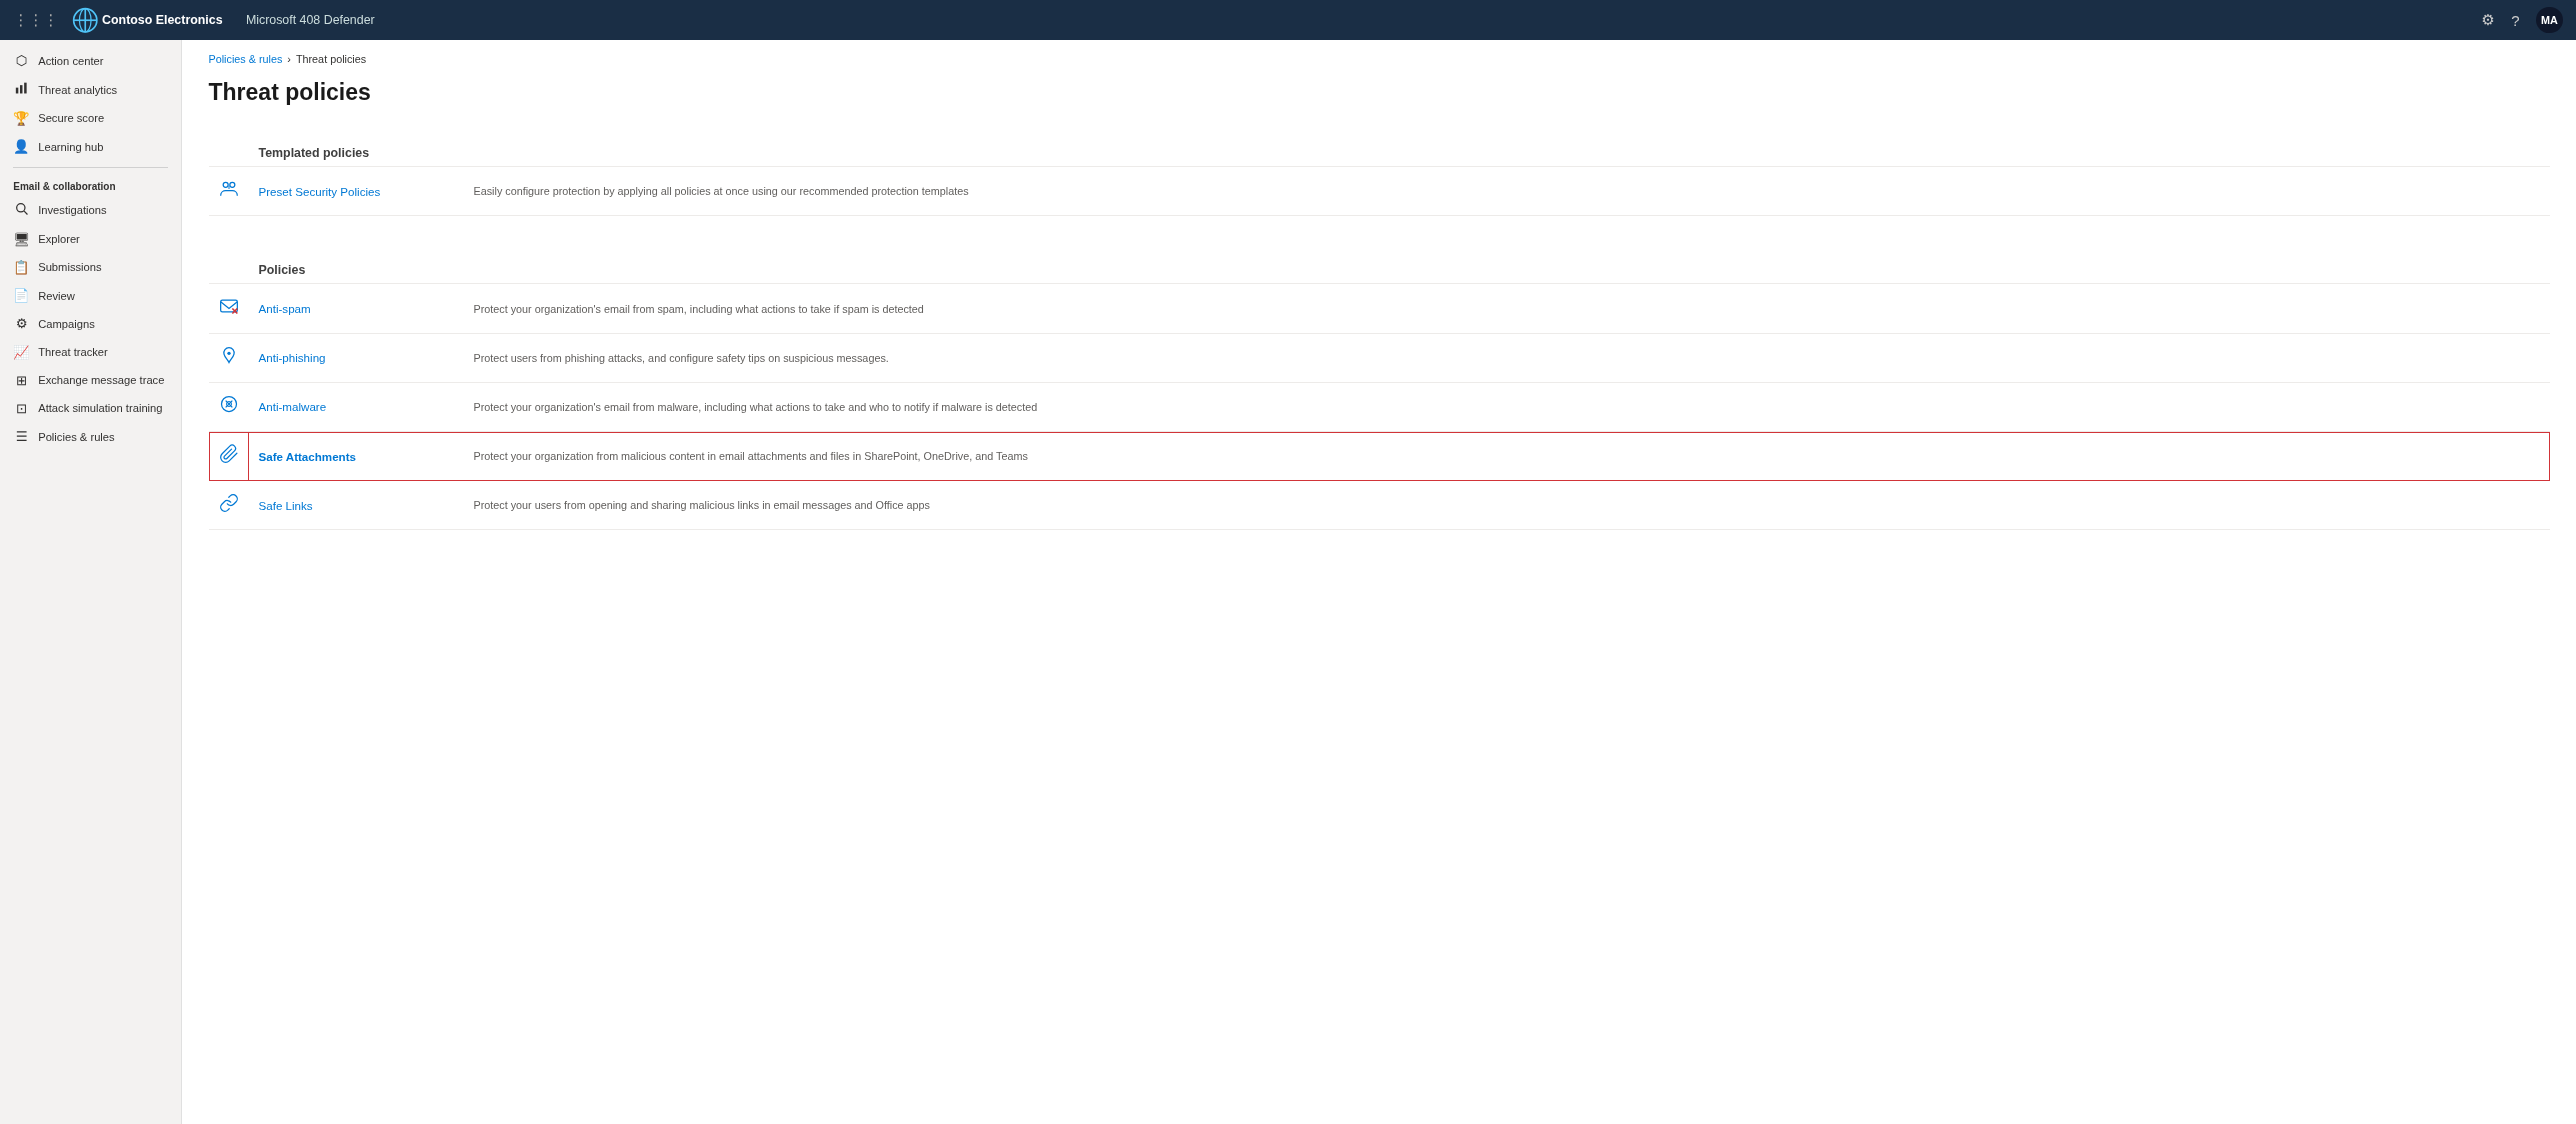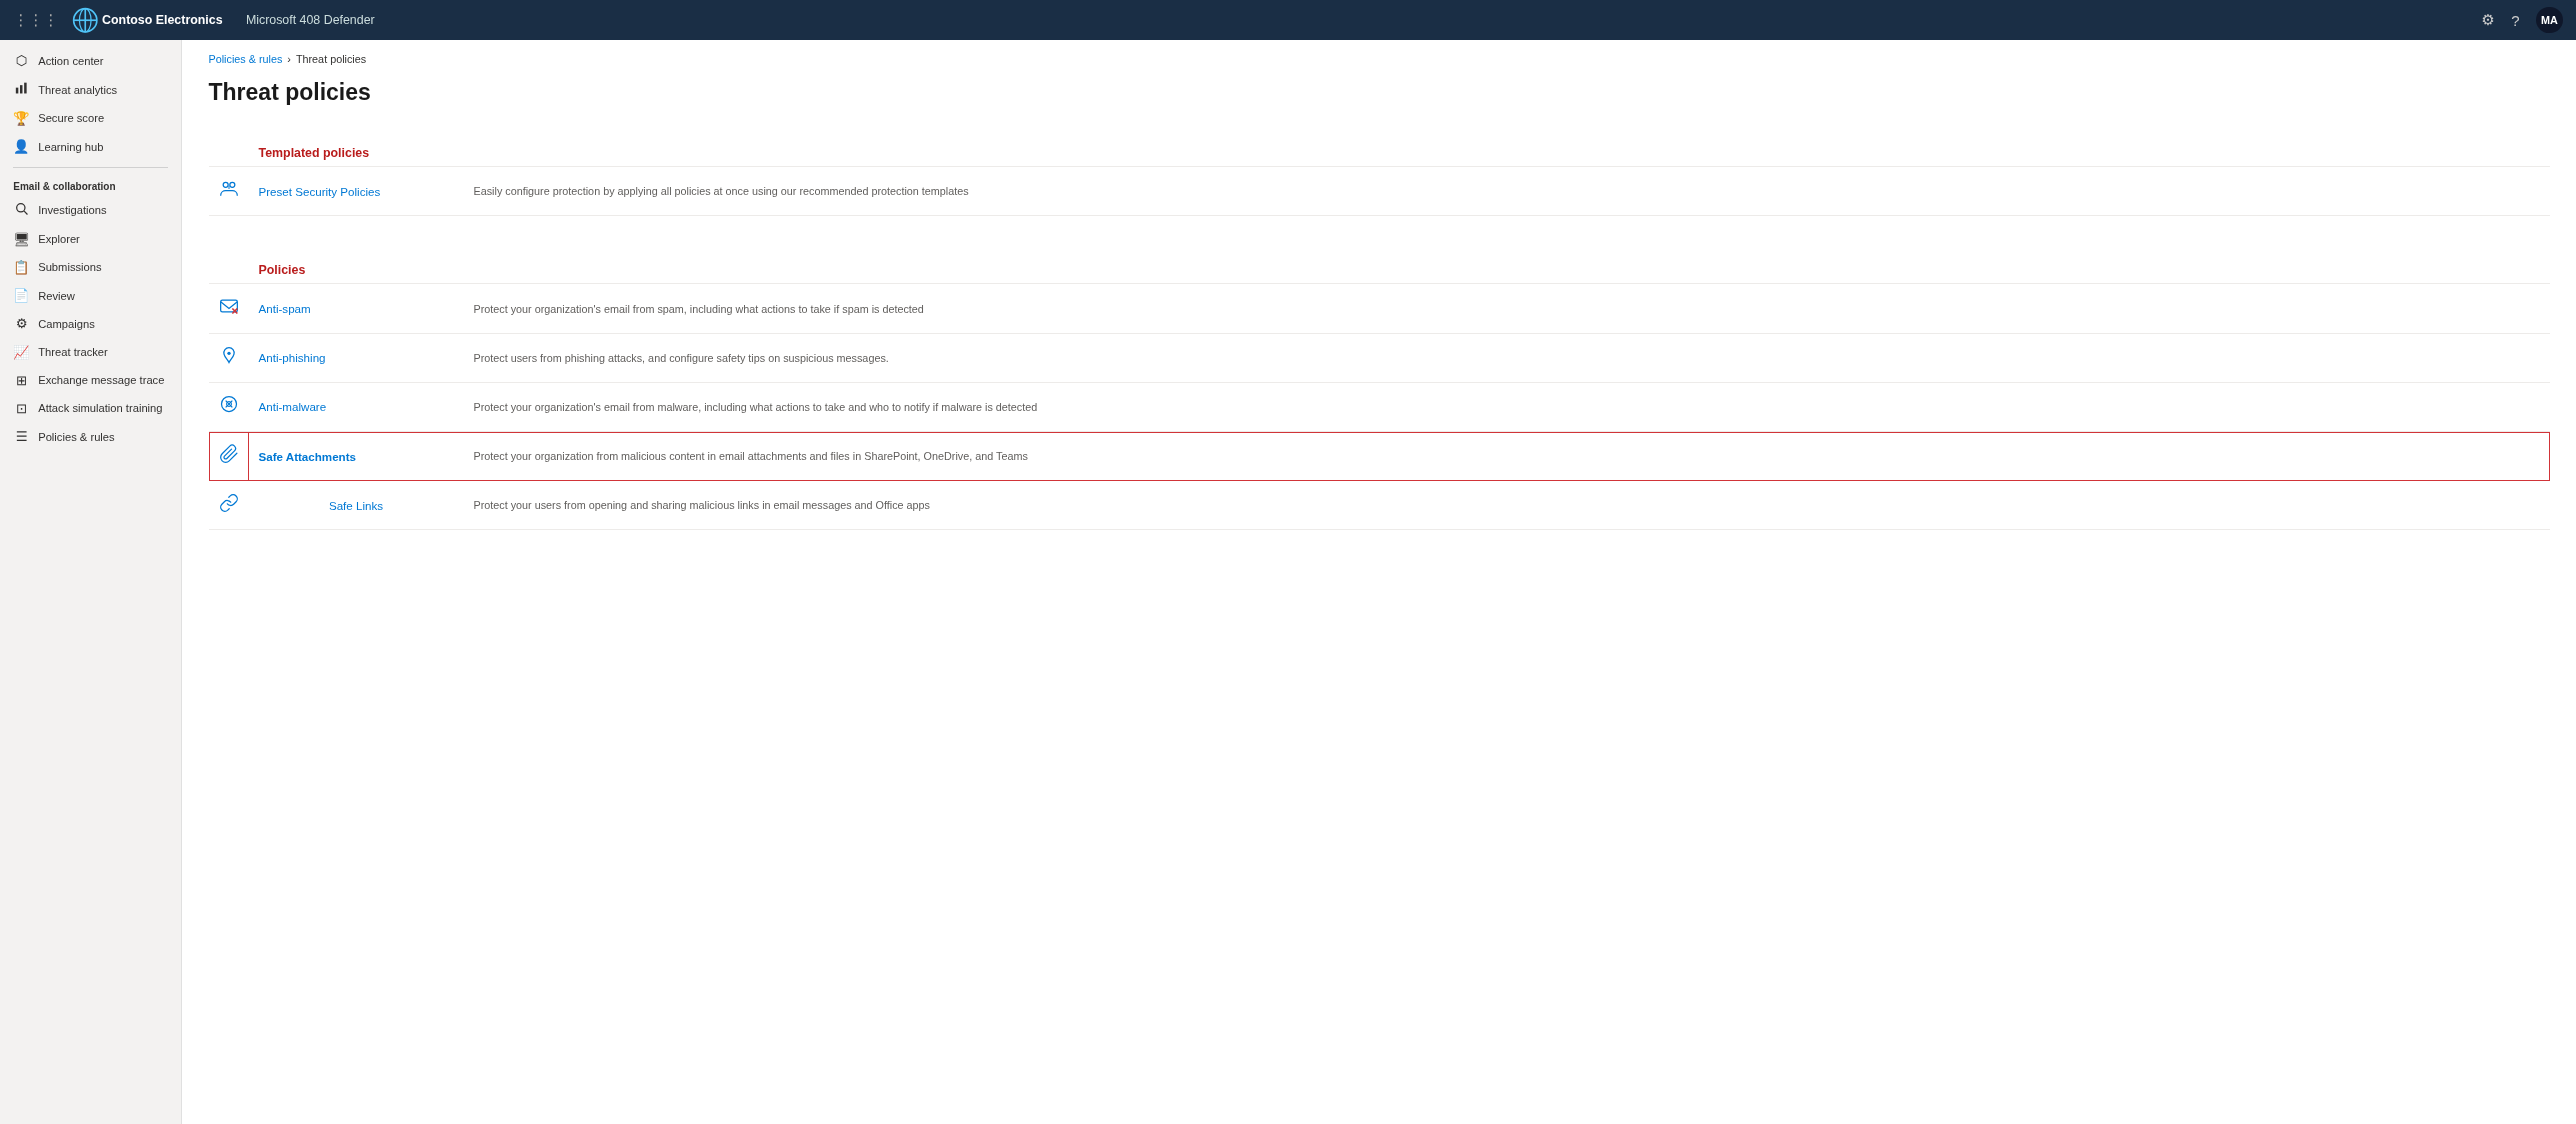--- a/index.html
+++ b/index.html
@@ -75,21 +75,21 @@
     .policy-table td:first-child { width: 33px; }
     .policy-table td:nth-child(2) { width: 215px; font-size: 11.6px; color: #1a1a1a; }
     .policy-table td:nth-child(3) { font-size: 10.8px; color: #605e5c; }
 
     .policy-icon { font-size: 18px; color: #0078d4; width: 26.5px; text-align: center; }
 
     .highlighted-row { outline: 1.7px solid #d13438; outline-offset: -1.7px; }
     .highlighted-row td:nth-child(2) { font-weight: 600; }
 
     .section-heading-row td { padding-top: 20px; padding-bottom: 6.6px; }
-    .section-heading-row td:nth-child(2) { font-size: 12.4px; font-weight: 700; color: #b91c1c; }
+    .section-heading-row td:nth-child(2) { font-size: 12.4px; font-weight: 700; color: #404040; }
   </style>
 </head>
 <body>
 
 <div class="topbar">
   <span class="topbar-grid-icon">⋮⋮⋮</span>
   <div class="topbar-logo">
     <svg class="topbar-logo-icon" viewBox="0 0 32 32">
       <circle cx="16" cy="16" r="14" fill="none" stroke="#4fc3f7" stroke-width="2"></circle>
       <line x1="16" y1="2" x2="16" y2="30" stroke="#4fc3f7" stroke-width="2"></line>
@@ -281,21 +281,21 @@
 
         <tr style="cursor:pointer;">
           <td>
             <span class="policy-icon">
               <svg width="20" height="20" viewBox="0 0 24 24" fill="none">
                 <path d="M10 13a5 5 0 007.54.54l3-3a5 5 0 00-7.07-7.07l-1.72 1.71" fill="none" stroke="#0078d4" stroke-width="1.5" stroke-linecap="round" stroke-linejoin="round"></path>
                 <path d="M14 11a5 5 0 00-7.54-.54l-3 3a5 5 0 007.07 7.07l1.71-1.71" fill="none" stroke="#0078d4" stroke-width="1.5" stroke-linecap="round" stroke-linejoin="round"></path>
               </svg>
             </span>
           </td>
-          <td style="color:#0078d4;text-align:center;">Safe Links</td>
+          <td style="color:#0078d4;">Safe Links</td>
           <td>Protect your users from opening and sharing malicious links in email messages and Office apps</td>
         </tr>
       </tbody>
         </table>
     </div>
   </div>
 </div>
 
 
 </body></html>

